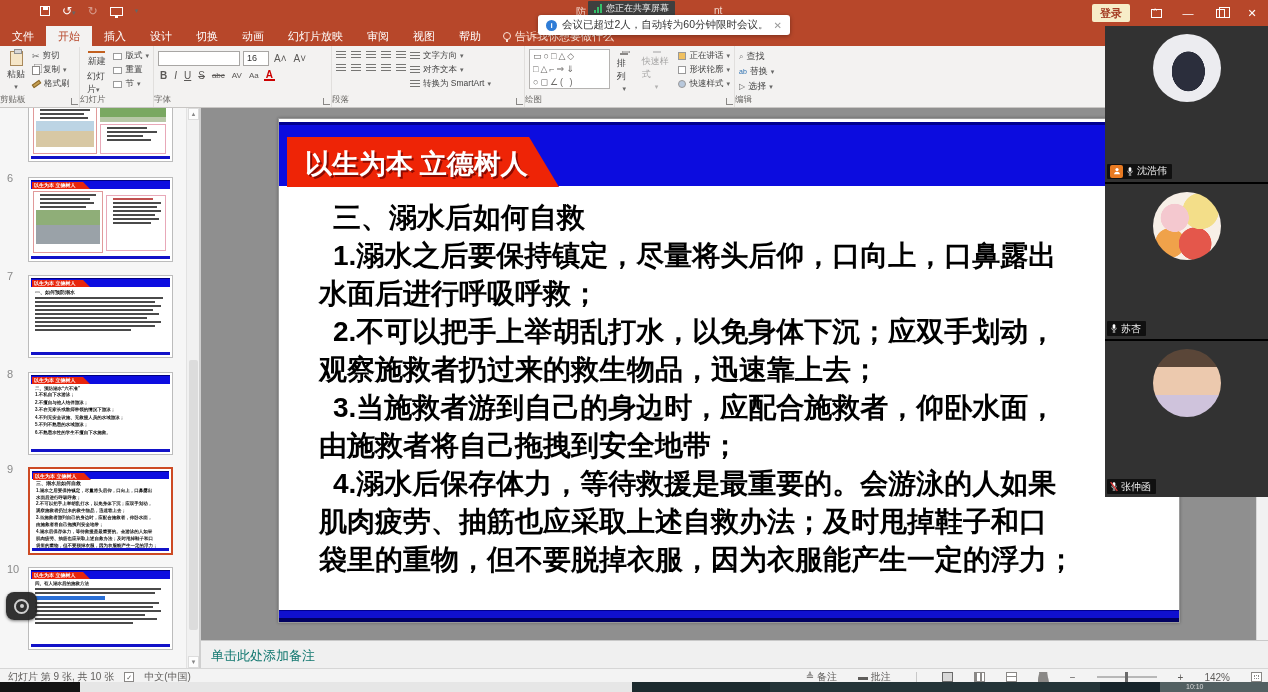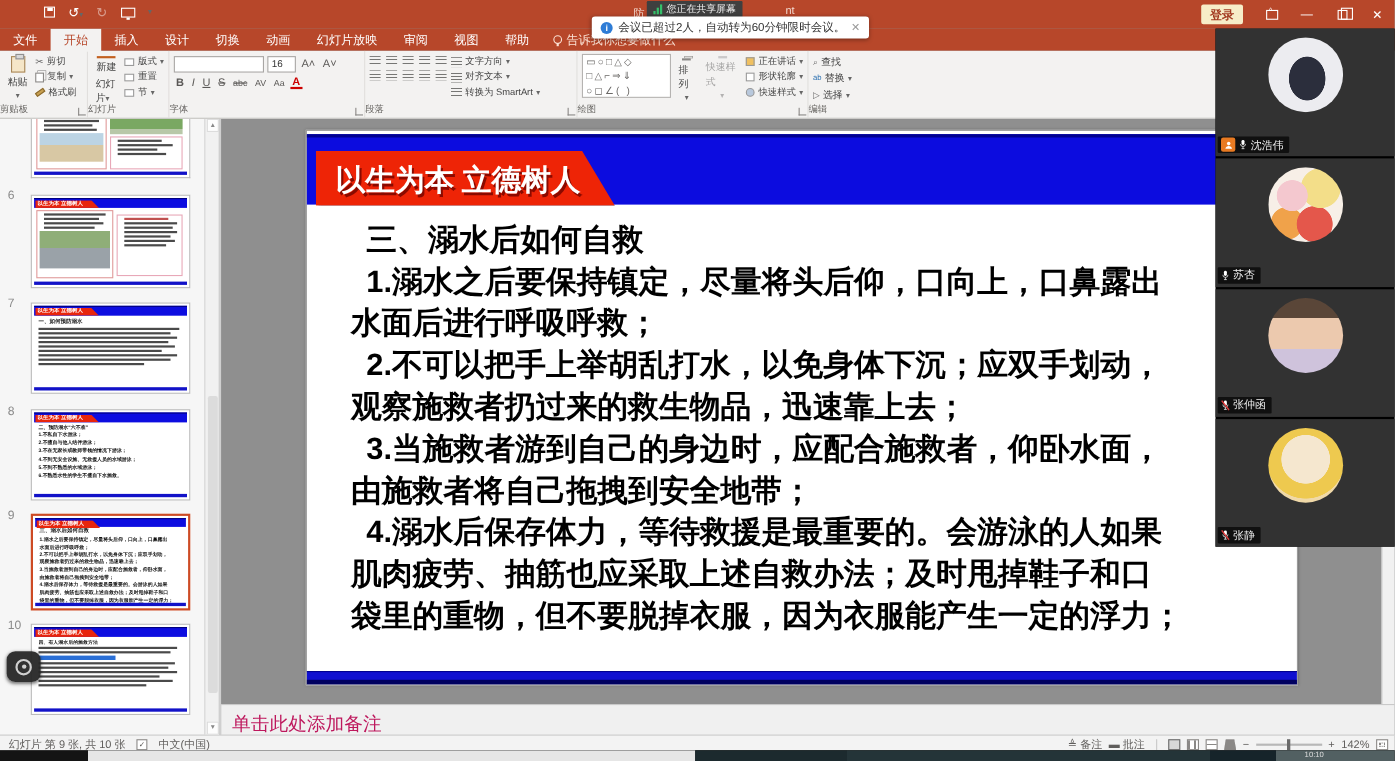--- a/index.html
+++ b/index.html
@@ -97,25 +97,25 @@
   .sbanner{position:absolute;left:0;top:3px;width:100%;height:64px;background:#0c0cdf;border-top:3px solid #000090}
   .sred{position:absolute;left:8px;top:12px;width:272px;height:50px;background:#ee2406;clip-path:polygon(0 0,89% 0,100% 100%,0 100%);box-shadow:2px 2px 2px rgba(0,0,60,.5)}
   .sred span{position:absolute;left:18px;top:9px;font-family:"Liberation Serif","DejaVu Serif",serif;font-weight:bold;font-size:27px;color:#fff;white-space:nowrap;text-shadow:2px 2px 0 #8a0a00}
   .sbody{position:absolute;left:40px;top:80px;width:860px}
   .sline{font-size:28px;line-height:38px;font-weight:900;color:#000;white-space:nowrap;font-family:"Liberation Sans","DejaVu Sans",sans-serif}
   .sline.ind{padding-left:14px}
   .sbot{position:absolute;left:0;bottom:0;width:100%;height:12px;background:#1010d0;border-bottom:4px solid #000060;border-top:1px solid #000090}
 
   
   .notes{position:absolute;left:201px;top:640px;width:1067px;height:28px;background:#f0f0f0;border-top:1px solid #c9c9c9;z-index:5}
-  .notes span{position:absolute;left:10px;top:6px;font-size:17px;color:#be185d}
+  .notes span{position:absolute;left:10px;top:6px;font-size:13px;color:#0f766e}
   .statusbar{position:absolute;left:0;top:668px;width:1268px;height:14px;background:#f3f3f3;border-top:1px solid #d6d6d6;z-index:31;font-size:10px;color:#5f5d5b}
   .statusbar .left{position:absolute;left:8px;top:1px;display:flex;gap:10px;align-items:center}
   .spell{width:10px;height:10px;border:1px solid #8a8886;font-size:7px;line-height:9px;text-align:center;color:#5a5856;background:#fff}
-  .statusbar .right{position:absolute;right:6px;top:1px;display:flex;gap:6px;align-items:center}
+  .statusbar .right{position:absolute;right:6px;top:1px;display:flex;gap:21px;align-items:center}
   .vicon{width:11px;height:10px;border:1px solid #8a8886;background:#fff;display:inline-block}
   .vicon.pressed{background:#d8d8d8;border-color:#6a6a6a}
   .vicon.grid{background:repeating-linear-gradient(90deg,#8a8886 0 2px,#fff 2px 5px)}
   .vicon.read{background:linear-gradient(180deg,#fff 0 3px,#8a8886 3px 4px,#fff 4px)}
   .vicon.show{clip-path:polygon(15% 0,85% 0,100% 100%,0 100%);background:#8a8886}
   .zoomtrack{width:60px;height:2px;background:#b8b8b8;position:relative;display:inline-block}
   .zoomtrack i{position:absolute;left:28px;top:-4px;width:3px;height:10px;background:#6a6a6a}
   .fitico{width:11px;height:10px;border:1px solid #8a8886;background:#fff;position:relative}
   .fitico::after{content:'';position:absolute;left:2px;top:2px;right:2px;bottom:2px;border:1px dotted #8a8886}
 
@@ -604,32 +604,19 @@
             <rect x="4" y="1" width="4" height="7" rx="2" fill="#fff"></rect>
             <path d="M2.5 6.5a3.5 3.5 0 0 0 7 0" stroke="#fff" fill="none"></path>
             <line x1="6" y1="10" x2="6" y2="13" stroke="#fff"></line>
             <line x1="4" y1="13" x2="8" y2="13" stroke="#fff"></line>
             <line x1="1" y1="1" x2="11" y2="14" stroke="#e23b3b" stroke-width="2"></line>
           </svg>
         <span>张仲函</span>
       </span>
     </div>
 
-    <div class="tile">
-      <span class="avatar av5"></span>
-      <span class="nametag">
-        <svg width="8" height="11" viewBox="0 0 12 15">
-            <rect x="4" y="1" width="4" height="7" rx="2" fill="#fff"></rect>
-            <path d="M2.5 6.5a3.5 3.5 0 0 0 7 0" stroke="#fff" fill="none"></path>
-            <line x1="6" y1="10" x2="6" y2="13" stroke="#fff"></line>
-            <line x1="4" y1="13" x2="8" y2="13" stroke="#fff"></line>
-            <line x1="1" y1="1" x2="11" y2="14" stroke="#e23b3b" stroke-width="2"></line>
-          </svg>
-        <span>张静</span>
-      </span>
-    </div>
 
   </div>
 </div>
 
 <div class="floatw">
   <span class="c"></span>
 </div>
 
 </body></html>

